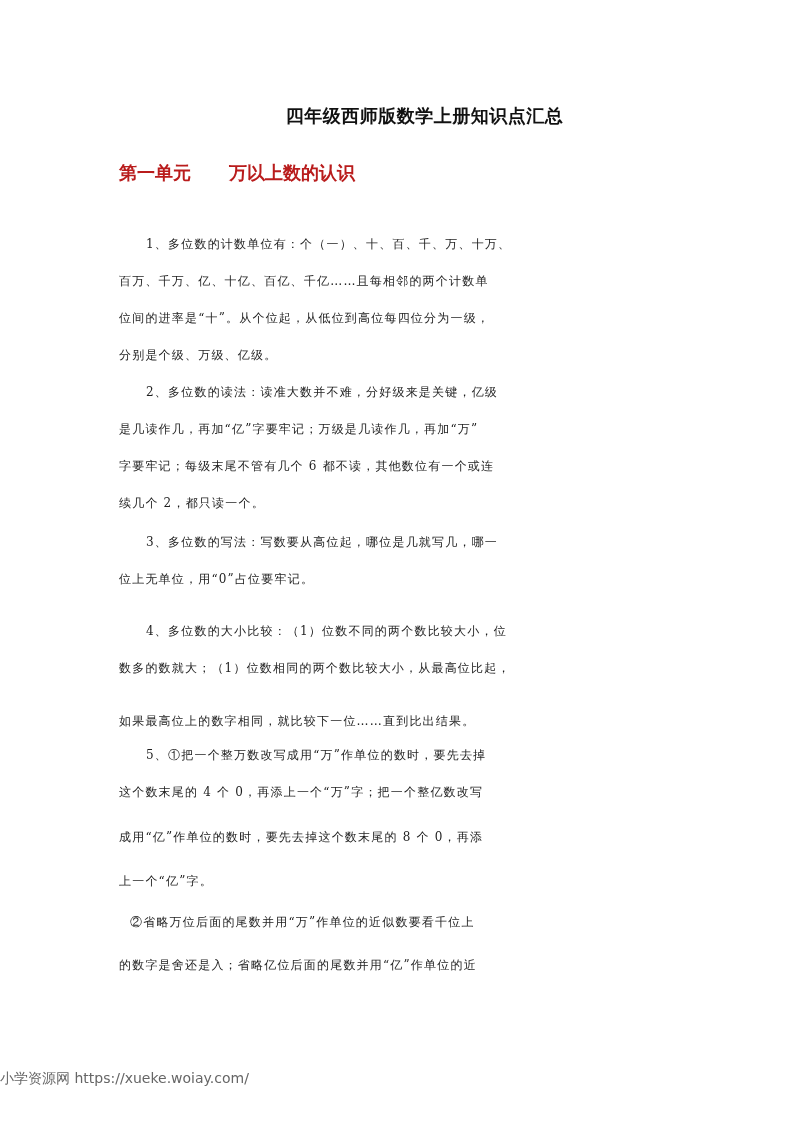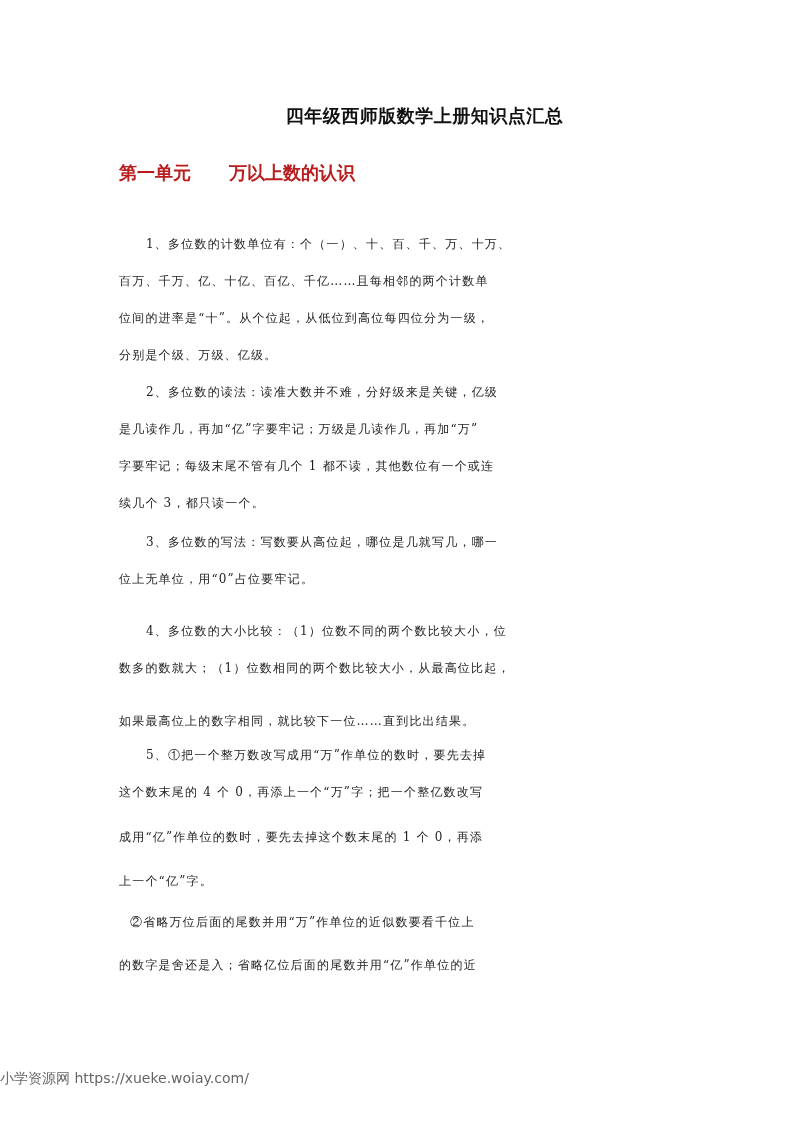--- a/index.html
+++ b/index.html
@@ -23,39 +23,39 @@
   <div>
     <div class="line indent" style="top:232px">1、多位数的计数单位有：个（一）、十、百、千、万、十万、</div>
     <div class="line" style="top:269px">百万、千万、亿、十亿、百亿、千亿……且每相邻的两个计数单</div>
     <div class="line" style="top:306px">位间的进率是“十”。从个位起，从低位到高位每四位分为一级，</div>
     <div class="line" style="top:343px">分别是个级、万级、亿级。</div>
   </div>
 
   <div>
     <div class="line indent" style="top:380px">2、多位数的读法：读准大数并不难，分好级来是关键，亿级</div>
     <div class="line" style="top:417px">是几读作几，再加“亿”字要牢记；万级是几读作几，再加“万”</div>
-    <div class="line" style="top:454px">字要牢记；每级末尾不管有几个 1 都不读，其他数位有一个或连</div>
-    <div class="line" style="top:491px">续几个 3，都只读一个。</div>
+    <div class="line" style="top:454px">字要牢记；每级末尾不管有几个 6 都不读，其他数位有一个或连</div>
+    <div class="line" style="top:491px">续几个 2，都只读一个。</div>
   </div>
 
   <div>
     <div class="line indent" style="top:530px">3、多位数的写法：写数要从高位起，哪位是几就写几，哪一</div>
     <div class="line" style="top:567px">位上无单位，用“0”占位要牢记。</div>
   </div>
 
   <div>
     <div class="line indent" style="top:619px">4、多位数的大小比较：（1）位数不同的两个数比较大小，位</div>
     <div class="line" style="top:656px">数多的数就大；（1）位数相同的两个数比较大小，从最高位比起，</div>
     <div class="line" style="top:709px">如果最高位上的数字相同，就比较下一位……直到比出结果。</div>
   </div>
 
   <div>
     <div class="line indent" style="top:743px">5、①把一个整万数改写成用“万”作单位的数时，要先去掉</div>
     <div class="line" style="top:780px">这个数末尾的 4 个 0，再添上一个“万”字；把一个整亿数改写</div>
-    <div class="line" style="top:825px">成用“亿”作单位的数时，要先去掉这个数末尾的 1 个 0，再添</div>
+    <div class="line" style="top:825px">成用“亿”作单位的数时，要先去掉这个数末尾的 8 个 0，再添</div>
     <div class="line" style="top:869px">上一个“亿”字。</div>
   </div>
 
   <div>
     <div class="line indent2" style="top:910px">②省略万位后面的尾数并用“万”作单位的近似数要看千位上</div>
     <div class="line" style="top:953px">的数字是舍还是入；省略亿位后面的尾数并用“亿”作单位的近</div>
   </div>
 
   <div class="footer">小学资源网 https://xueke.woiay.com/</div>
 </div>

